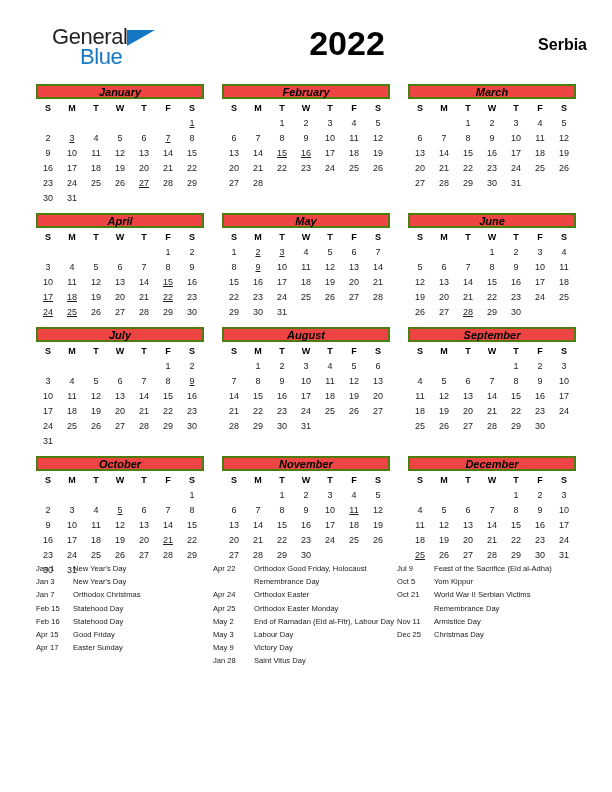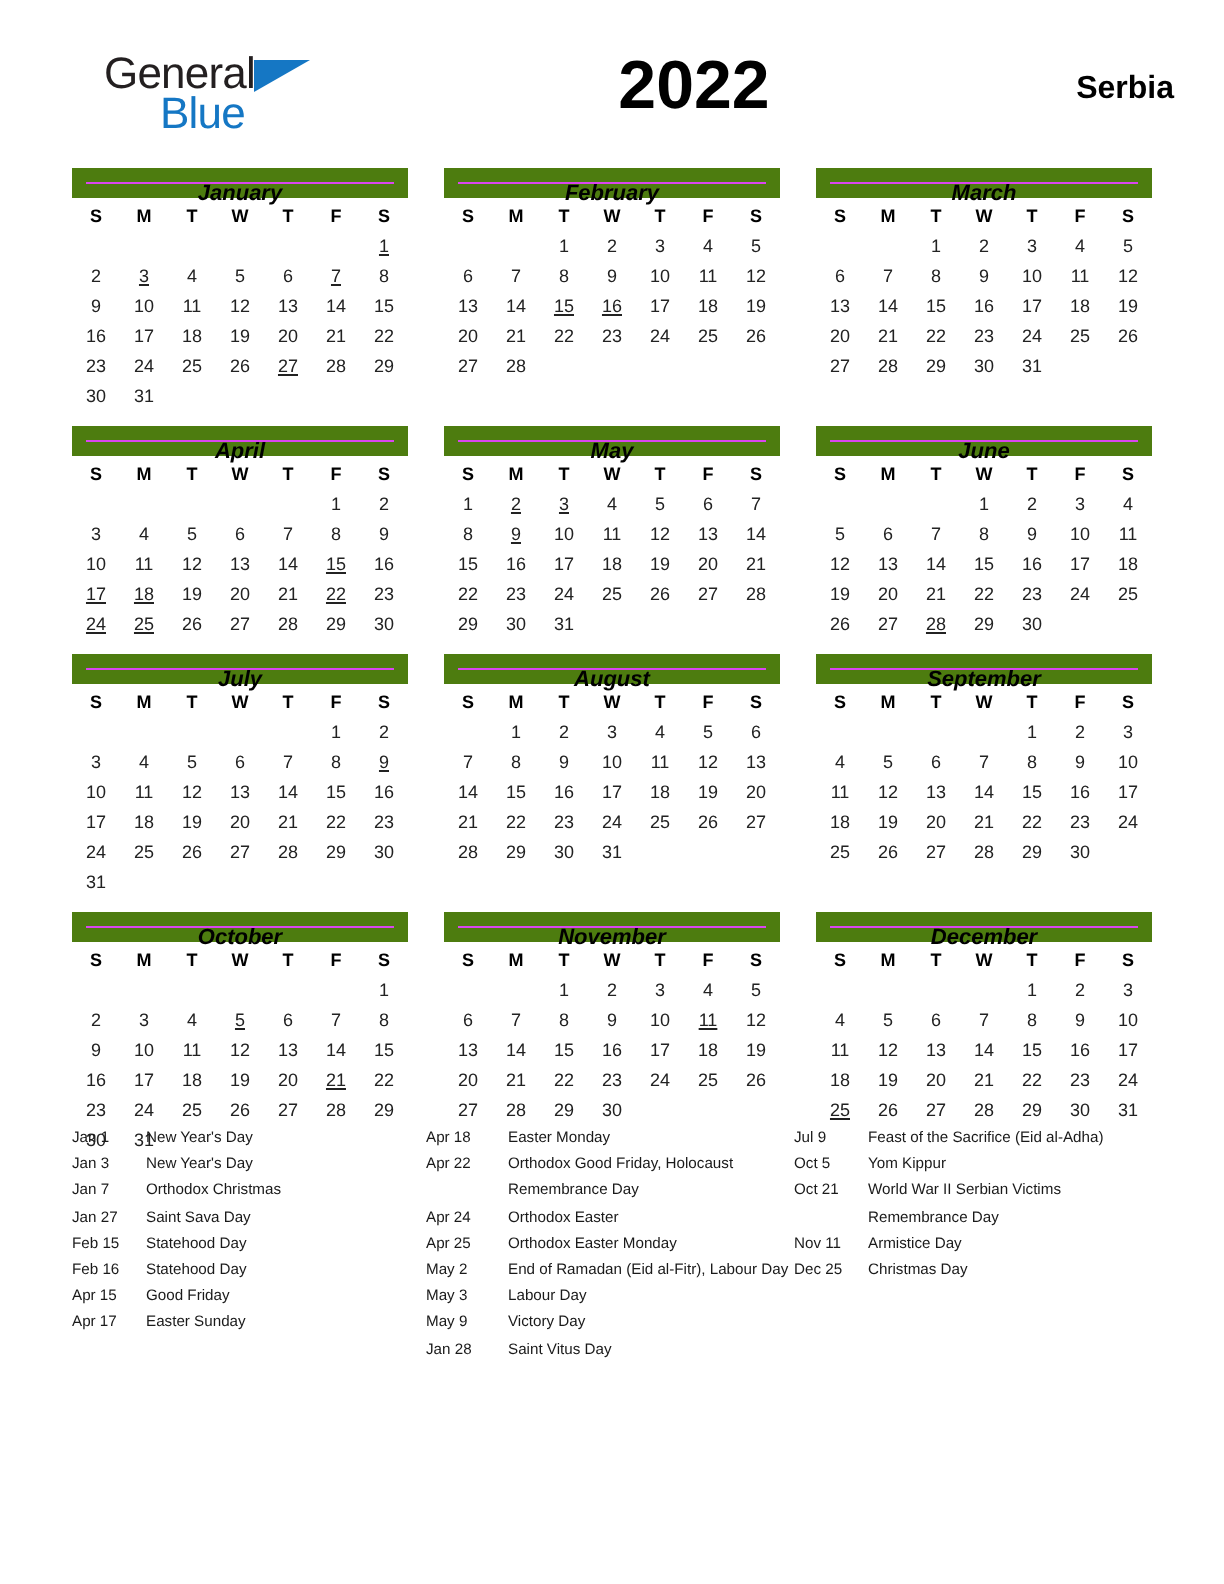--- a/index.html
+++ b/index.html
@@ -100,22 +100,22 @@
     width: 540px;
     display: grid;
     grid-template-columns: repeat(3, 168px);
     grid-column-gap: 18px;
     grid-row-gap: 7px;
   }
   .month {
     width: 168px;
   }
   .month-name {
-    background: #d946ef;
-    border: 7px solid #4d7c0f;
+    background: #ef4444;
+    border: 2px solid #4d7c0f;
     box-sizing: border-box;
     height: 15px;
     line-height: 13px;
     text-align: center;
     font-size: 11px;
     font-style: italic;
     font-weight: bold;
     color: #000;
   }
   table.month-table {
@@ -986,45 +986,37 @@
         </div>
         <div class="legend-item">
           <span class="legend-date">Jan 3</span>
           <span class="legend-name">New Year's Day</span>
         </div>
         <div class="legend-item">
           <span class="legend-date">Jan 7</span>
           <span class="legend-name">Orthodox Christmas</span>
         </div>
         <div class="legend-item">
-          <span class="legend-date">Jan 27</span>
-          <span class="legend-name">Saint Sava Day</span>
-        </div>
-        <div class="legend-item">
           <span class="legend-date">Feb 15</span>
           <span class="legend-name">Statehood Day</span>
         </div>
         <div class="legend-item">
           <span class="legend-date">Feb 16</span>
           <span class="legend-name">Statehood Day</span>
         </div>
         <div class="legend-item">
           <span class="legend-date">Apr 15</span>
           <span class="legend-name">Good Friday</span>
         </div>
         <div class="legend-item">
           <span class="legend-date">Apr 17</span>
           <span class="legend-name">Easter Sunday</span>
         </div>
       </div>
       <div class="legend-col legend-col-2">
-        <div class="legend-item">
-          <span class="legend-date">Apr 18</span>
-          <span class="legend-name">Easter Monday</span>
-        </div>
         <div class="legend-item">
           <span class="legend-date">Apr 22</span>
           <span class="legend-name">Orthodox Good Friday, Holocaust Remembrance Day</span>
         </div>
         <div class="legend-item">
           <span class="legend-date">Apr 24</span>
           <span class="legend-name">Orthodox Easter</span>
         </div>
         <div class="legend-item">
           <span class="legend-date">Apr 25</span>

